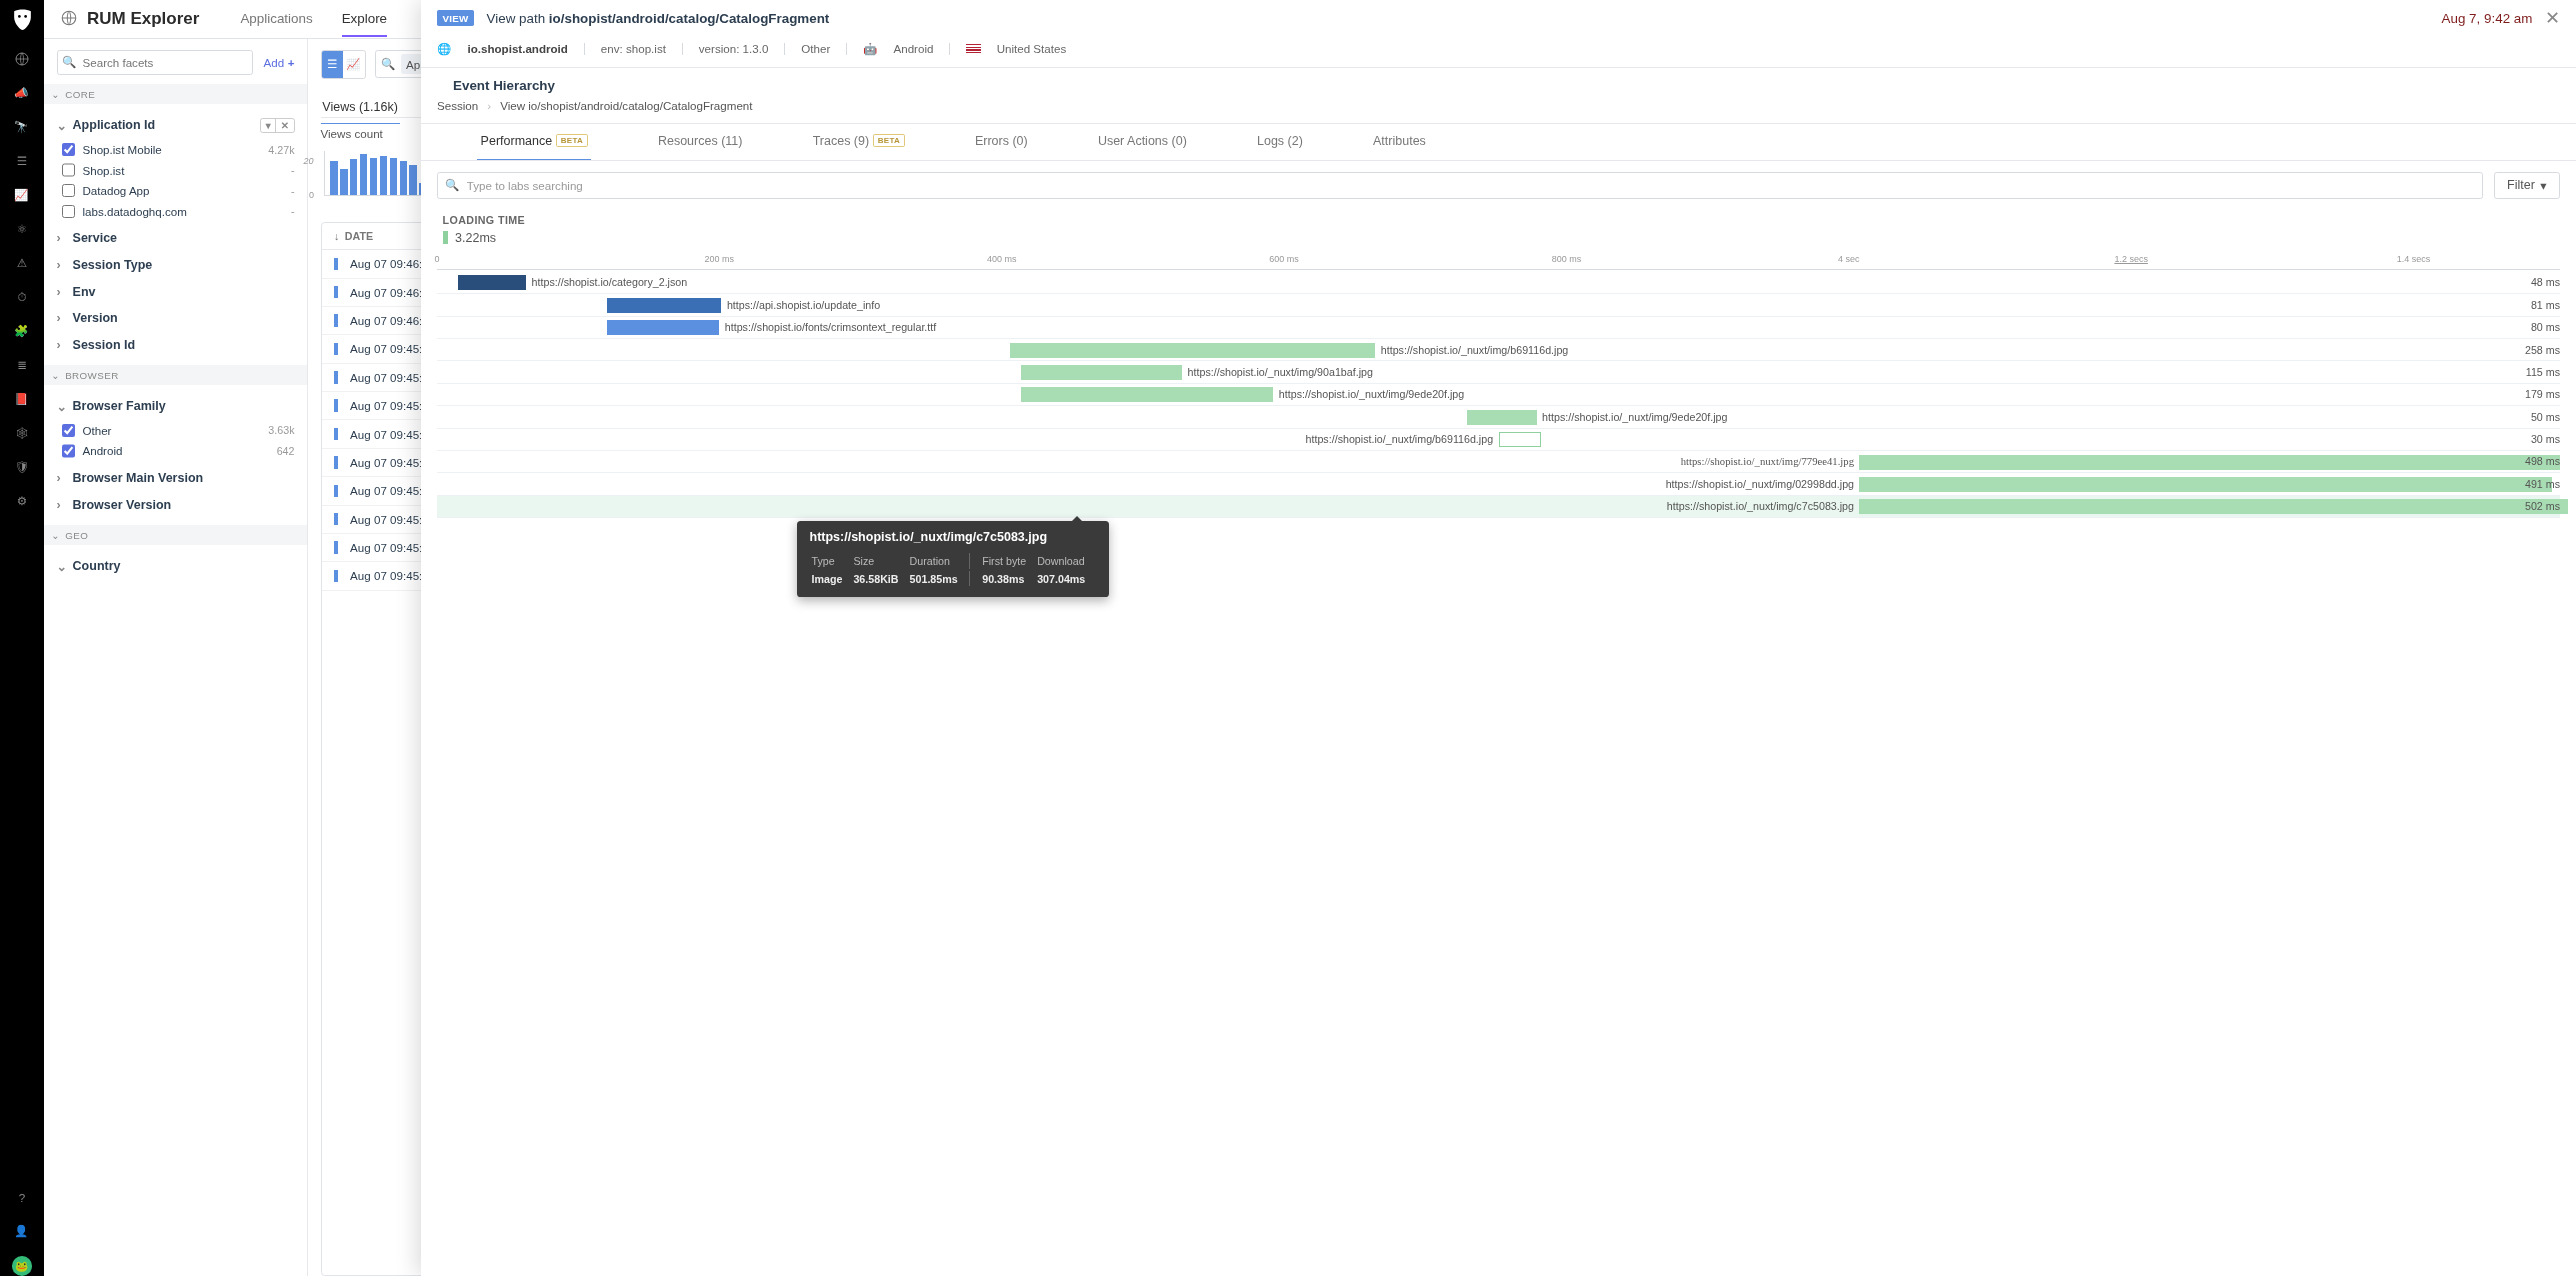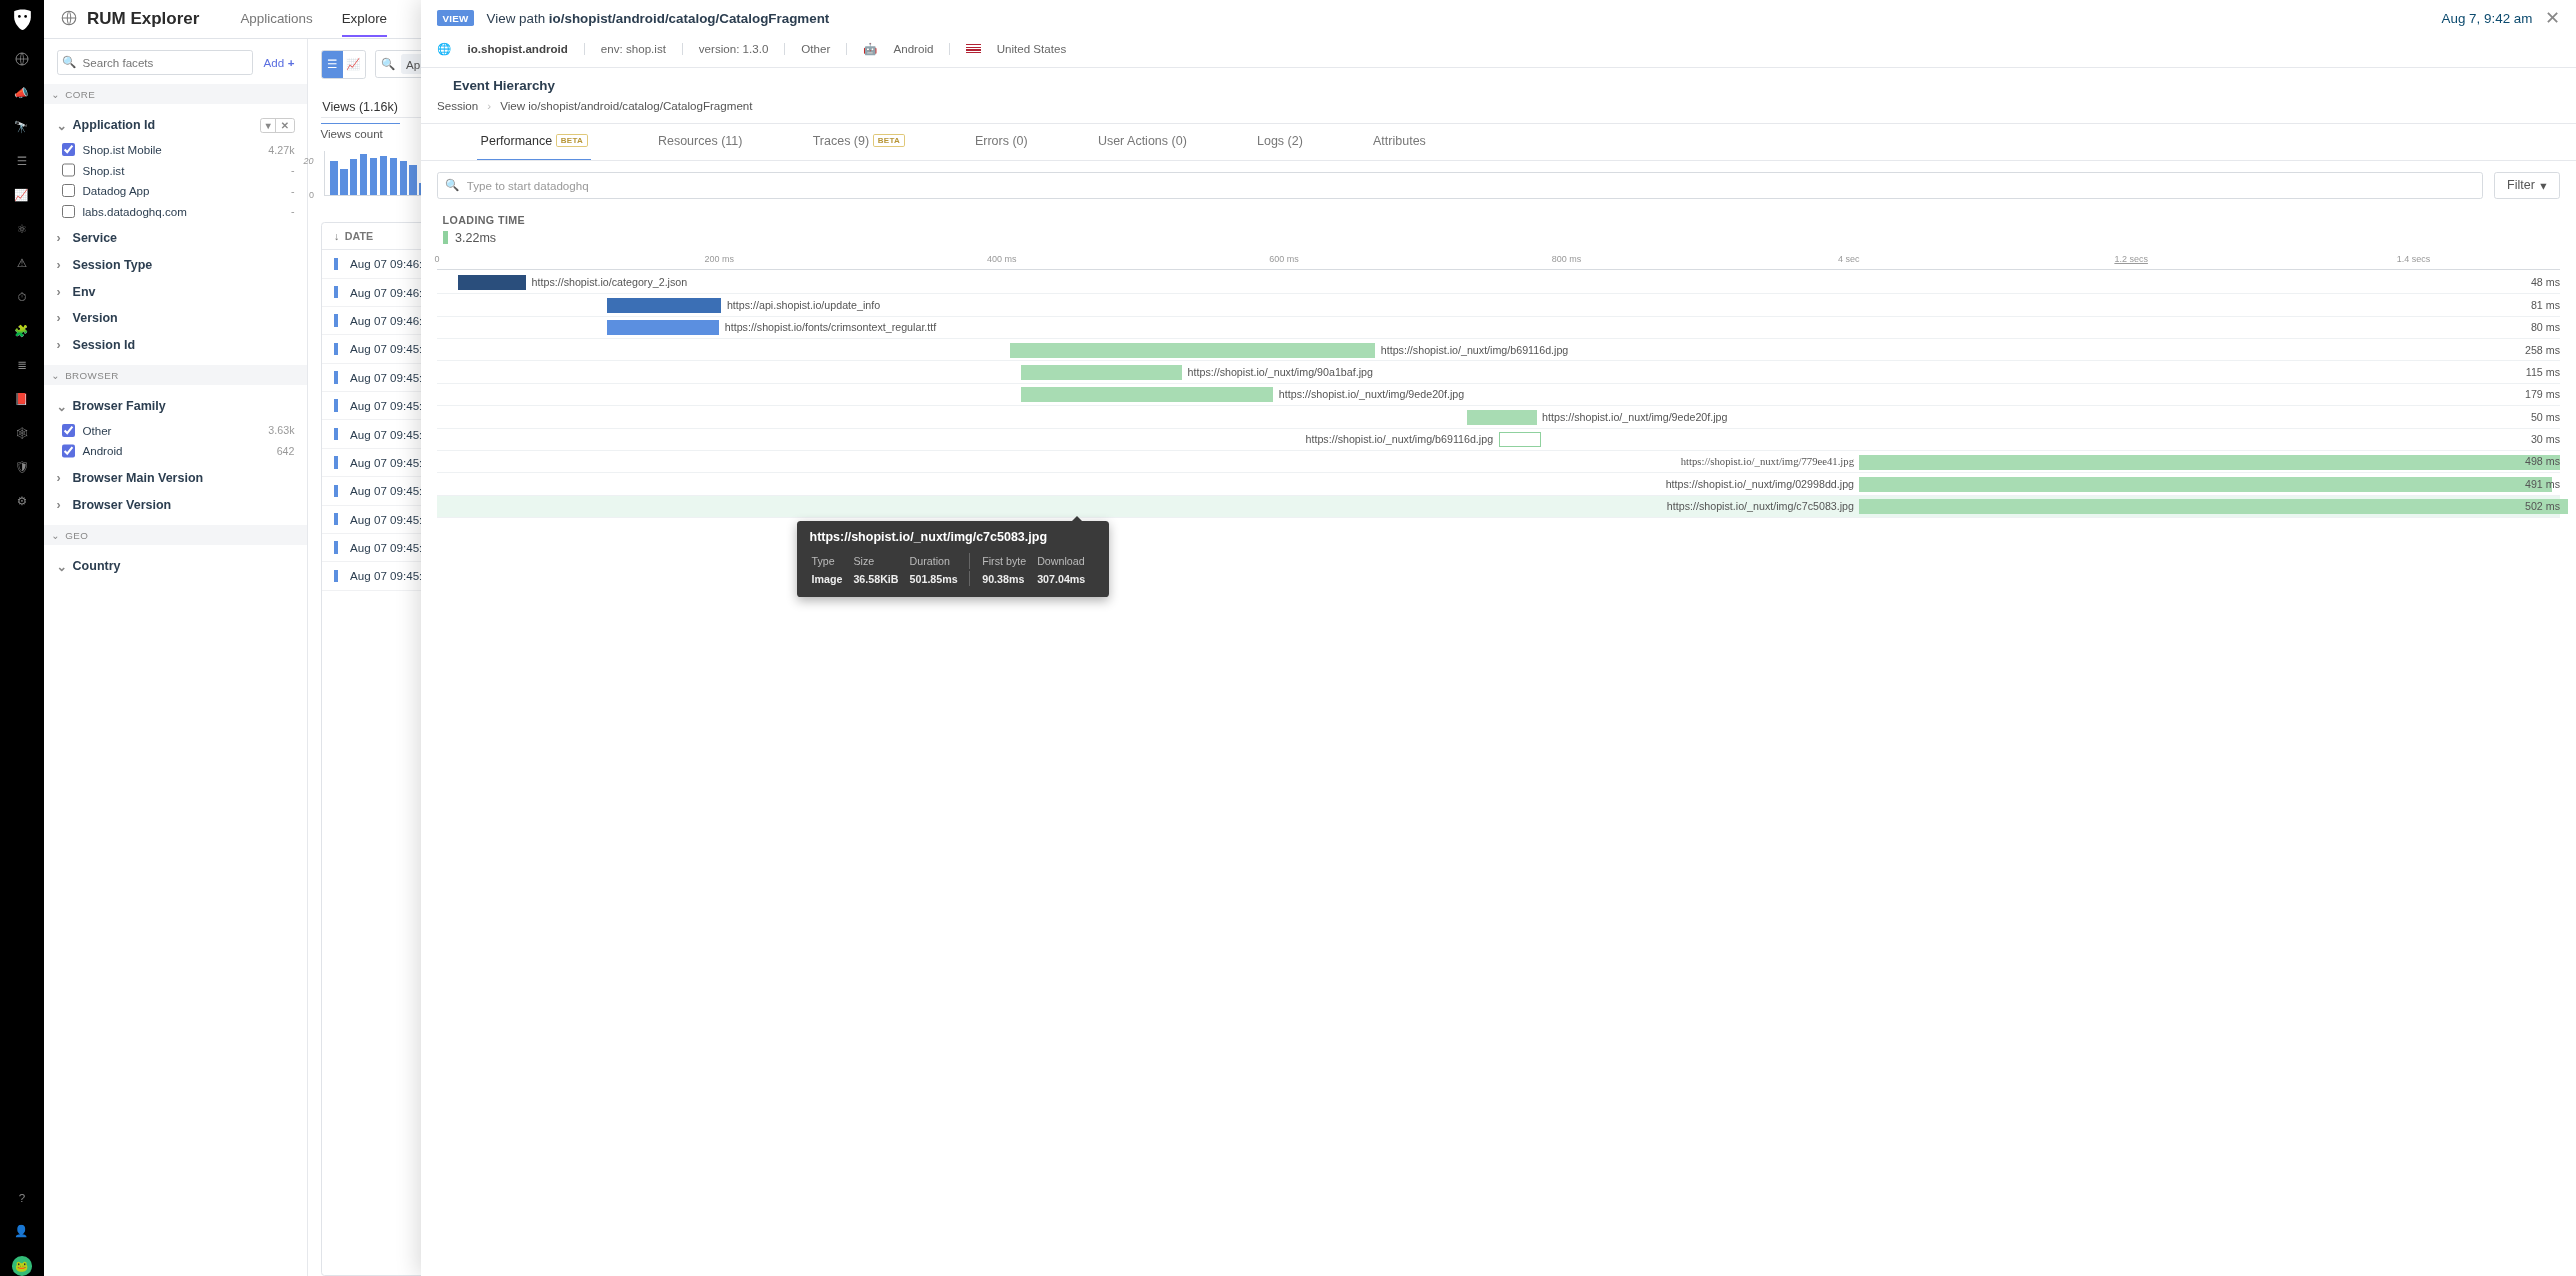--- a/index.html
+++ b/index.html
@@ -70,21 +70,21 @@
 .list-head { display:flex; align-items:center; padding:7.2px 12.5px; border-bottom:0.9px solid #e6e8ec; color:#777; font-size:10.7px; font-weight:600; gap:5.4px; }
 .list-item { display:flex; align-items:center; padding: 7.2px 12.5px; border-bottom:0.9px solid #f0f1f3; font-size:11.6px; }
 .list-item .bar { width:3.6px; height:12.5px; background:#5b8fe0; margin-right:12.5px; }
 
 
 .drawer { position:absolute; top:0; right:0; width: calc(100% - 421px); height:100%; background:#fff; box-shadow: -3.6px 0 21.5px rgba(0,0,0,.15); display:flex; flex-direction:column; }
 .drawer-head { display:flex; align-items:center; padding: 7.2px 16px; gap:12.5px; }
 .view-badge { background:#5b8fe0; color:#fff; font-size:9.8px; font-weight:700; padding:2.7px 5.4px; border-radius:1.8px; letter-spacing:0.3px; }
 .view-path { font-size:13.4px; }
 .view-path b { font-weight:600; }
-.drawer-head .time { margin-left:auto; color:#0c4a6e; font-size:13.4px; }
+.drawer-head .time { margin-left:auto; color:#7f1d1d; font-size:13.4px; }
 .drawer-head .close { color:#888; font-size:18px; cursor:pointer; }
 
 .meta-row { display:flex; align-items:center; gap: 16px; padding: 5.4px 16px 10.7px; border-bottom:0.9px solid #e6e8ec; font-size:11.6px; color:#666; }
 .meta-row .sep { width:0.9px; height:12.5px; background:#d7dbe0; }
 .meta-row .flag { width:14.3px; height:9.8px; background: linear-gradient(#b22234 0 8%, #fff 8% 16%, #b22234 16% 24%, #fff 24% 32%, #b22234 32% 40%, #fff 40% 48%, #b22234 48% 56%, #fff 56% 64%, #b22234 64% 72%, #fff 72% 80%, #b22234 80% 88%, #fff 88% 100%); position:relative; }
 .meta-row .android { width:14.3px; height:14.3px; }
 
 .section-title { font-size:13.4px; font-weight:600; padding: 10.7px 16px 5.4px; margin-left: 16px; }
 .crumbs { display:flex; align-items:center; gap:9px; padding: 0 16px 10.7px; font-size:11.6px; color:#555; border-bottom:0.9px solid #e6e8ec; }
 .crumbs .chev { color:#bbb; }
@@ -457,21 +457,21 @@
           <span>Logs (2)</span>
         </div>
         <div class="panel-tab">
           <span>Attributes</span>
         </div>
       </div>
 
     <div class="search-filter-row">
       <div class="search-box">
           <span>🔍</span>
-          <span>Type to start datadoghq</span>
+          <span>Type to labs searching</span>
         </div>
       <div class="filter-btn">
           <span>Filter</span>
           <span>▾</span>
         </div>
     </div>
 
     <div class="loading-time">
       <h4>LOADING TIME</h4>
       <div class="val">

